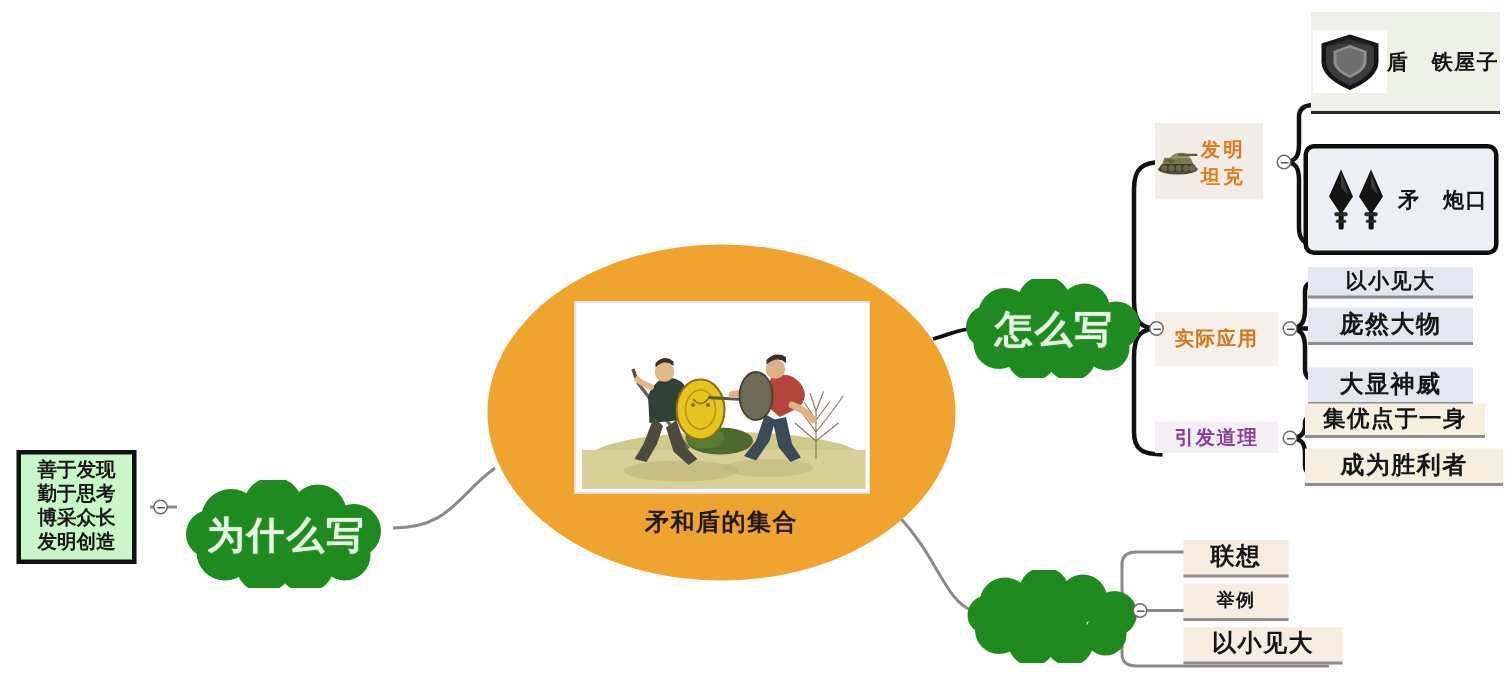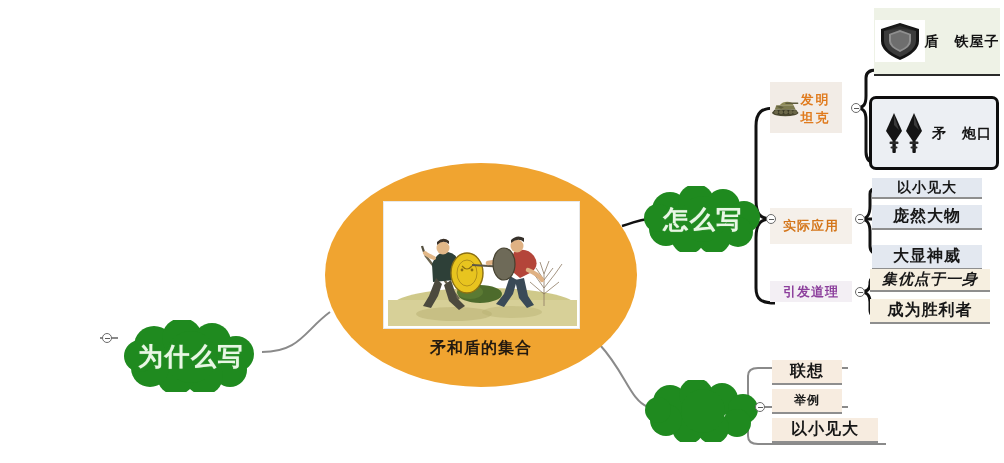--- a/index.html
+++ b/index.html
@@ -153,27 +153,27 @@
     left: 770px; top: 281px; width: 82px; height: 21px;
     background: #f3eff4;
     color: #8c3f9c;
     font-size: 13px; letter-spacing: 1px;
     border-bottom: none;
     justify-content: center; padding-left: 0;
   }
 
   .leaf-blue { background: #e3e8f0; }
   .leaf-cream { background: #f6efe0; }
-  .leaf-beige { background: #f7ece0; }
+  .leaf-beige { background: #f7ece0; margin-left: 17px; }
 
   #leaf-heer   { left: 872px; top: 178px; width: 110px; height: 21px; font-size: 14px; justify-content:center; padding-left:0;}
   #leaf-huge   { left: 872px; top: 205px; width: 110px; height: 25px; font-size: 16px; justify-content:center; padding-left:0;}
   #leaf-power  { left: 872px; top: 245px; width: 110px; height: 25px; font-size: 16px; justify-content:center; padding-left:0;}
-  #leaf-merit  { left: 870px; top: 269px; width: 120px; height: 23px; font-size: 15px; justify-content:center; padding-left:0;font-style:italic;}
-  #leaf-winner { left: 870px; top: 299px; width: 120px; height: 25px; font-size: 16px; justify-content:center; padding-left:0;}
+  #leaf-merit  { left: 870px; top: 269px; width: 120px; height: 23px; font-size: 15px; justify-content:center; padding-left:0;}
+  #leaf-winner { left: 870px; top: 299px; width: 132px; height: 25px; font-size: 16px; justify-content:center; padding-left:0;}
 
   #leaf-assoc  { left: 772px; top: 360px; width: 70px; height: 25px; font-size: 16px; justify-content:center; padding-left:0;}
   #leaf-example{ left: 772px; top: 389px; width: 70px; height: 25px; font-size: 12px; justify-content:center; padding-left:0;}
   #leaf-small  { left: 772px; top: 418px; width: 106px; height: 25px; font-size: 16px; justify-content:center; padding-left:0;}
 
   
   .handle {
     position: absolute;
     width: 10px; height: 10px;
     border: 1px solid #6b6b6b;
@@ -281,20 +281,26 @@
           <path d="M126 74 l-6 18 l-8 10 l8 3 l9 -13 l4 -14 z" fill="#3a4a57"></path>
           <path d="M140 76 l4 18 l6 9 l-7 3 l-8 -10 l-4 -18 z" fill="#3a4a57"></path>
 
           <ellipse cx="120" cy="62" rx="11" ry="16" fill="#6e6a58" stroke="#45412f" stroke-width="1.2"></ellipse>
         </g>
       </svg>
     </div>
     <div id="center-title">矛和盾的集合</div>
   </div>
 
+  <div class="node" id="left-box">
+    <span>善于发现</span>
+    <span>勤于思考</span>
+    <span>博采众长</span>
+    <span>发明创造</span>
+  </div>
 
   <div class="cloud" id="cloud-why">
     <svg class="cloud-svg" width="146" height="72" viewBox="0 0 146 72">
       <g fill="#1f8a1f">
         <circle cx="36" cy="26" r="20"></circle>
           <circle cx="64" cy="18" r="20"></circle>
         <circle cx="94" cy="22" r="19"></circle>
           <circle cx="118" cy="34" r="18"></circle>
         <circle cx="112" cy="50" r="17"></circle>
           <circle cx="86" cy="56" r="19"></circle>

